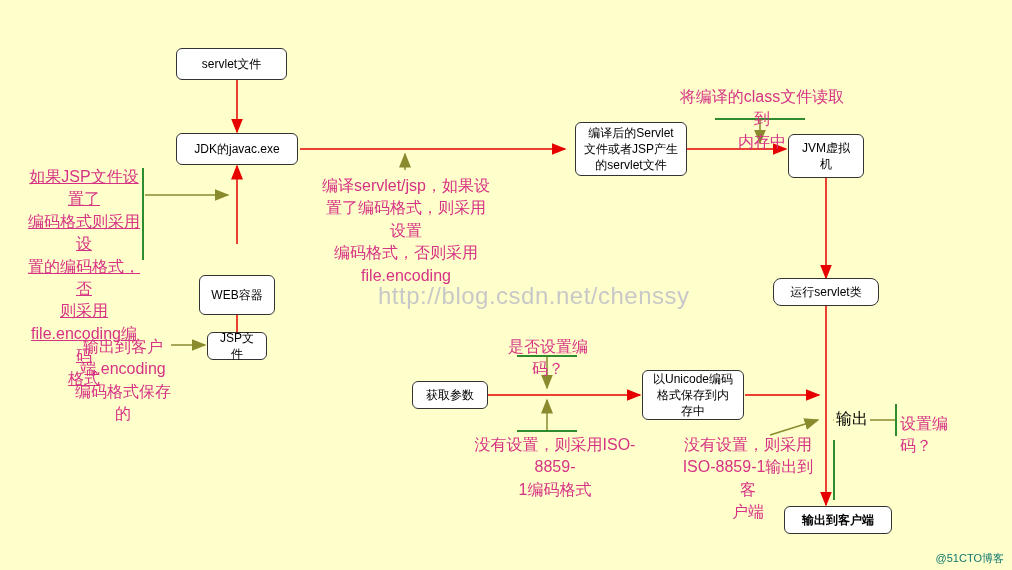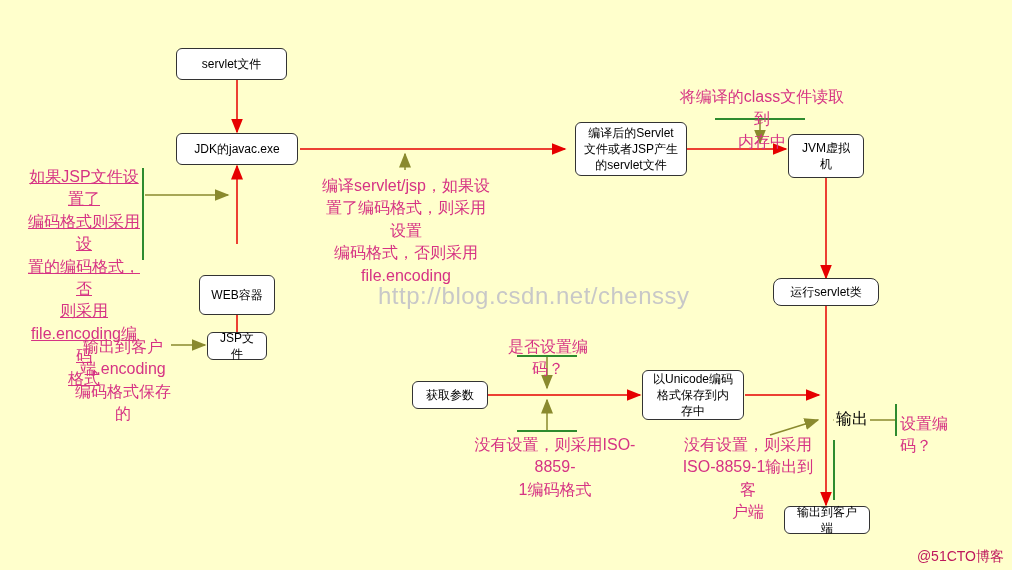--- a/index.html
+++ b/index.html
@@ -41,22 +41,22 @@
       position: absolute;
       font-family: "Microsoft YaHei", sans-serif;
       font-size: 24px;
       color: #c8c8c8;
       letter-spacing: 0.5px;
     }
     .footer-wm {
       position: absolute;
       right: 8px;
       bottom: 4px;
-      color: #be185d;
-      font-size: 14px;
+      color: #0f766e;
+      font-size: 11px;
       font-family: Arial, "Microsoft YaHei", sans-serif;
     }
     svg.arrows {
       position: absolute;
       inset: 0;
       width: 1012px;
       height: 570px;
       pointer-events: none;
     }
     .green-bar {
@@ -127,21 +127,21 @@
   <div class="box" style="left:207px; top:332px; width:60px; height:28px;">JSP文件</div>
   <div class="box" style="left:575px; top:122px; width:112px; height:54px; white-space:pre-line;">编译后的Servlet
 文件或者JSP产生
 的servlet文件</div>
   <div class="box" style="left:788px; top:134px; width:76px; height:44px;">JVM虚拟机</div>
   <div class="box" style="left:773px; top:278px; width:106px; height:28px;border-radius:8px;">运行servlet类</div>
   <div class="box" style="left:412px; top:381px; width:76px; height:28px;">获取参数</div>
   <div class="box" style="left:642px; top:370px; width:102px; height:50px; white-space:pre-line;">以Unicode编码
 格式保存到内
 存中</div>
-  <div class="box" style="left:784px; top:506px; width:86px; height:28px;">输出到客户端</div>
+  <div class="box" style="left:784px; top:506px; width:108px; height:28px;font-weight:bold;">输出到客户端</div>
 
   <div class="label" style="left:834px; top:408px; background:#ffffcc; padding:0 2px;">输出</div>
 
   <div class="label red-text" style="left:24px; top:166px; width:120px;text-decoration:underline;">如果JSP文件设置了
 编码格式则采用设
 置的编码格式，否
 则采用
 file.encoding编码
 格式</div>
   <div class="label red-text" style="left:72px; top:336px; width:102px;">输出到客户端.encoding

